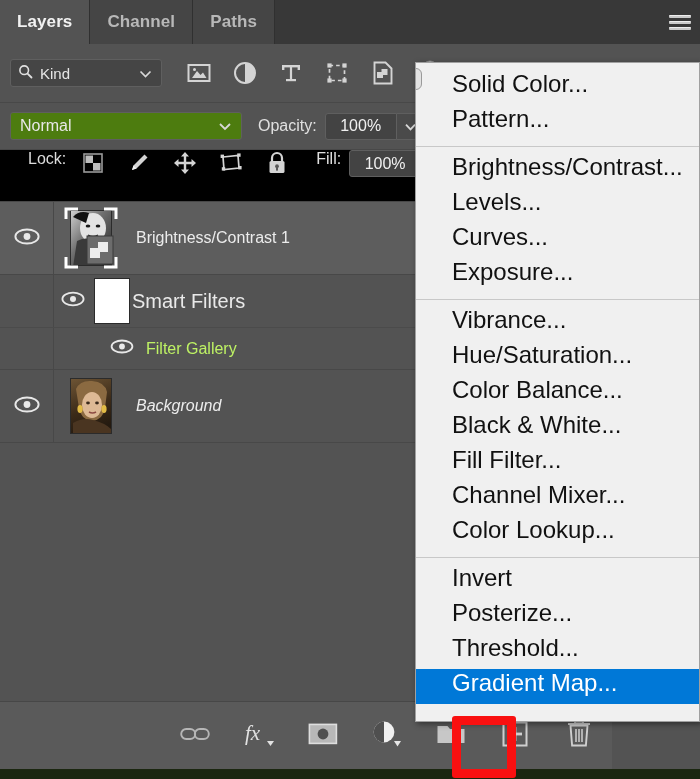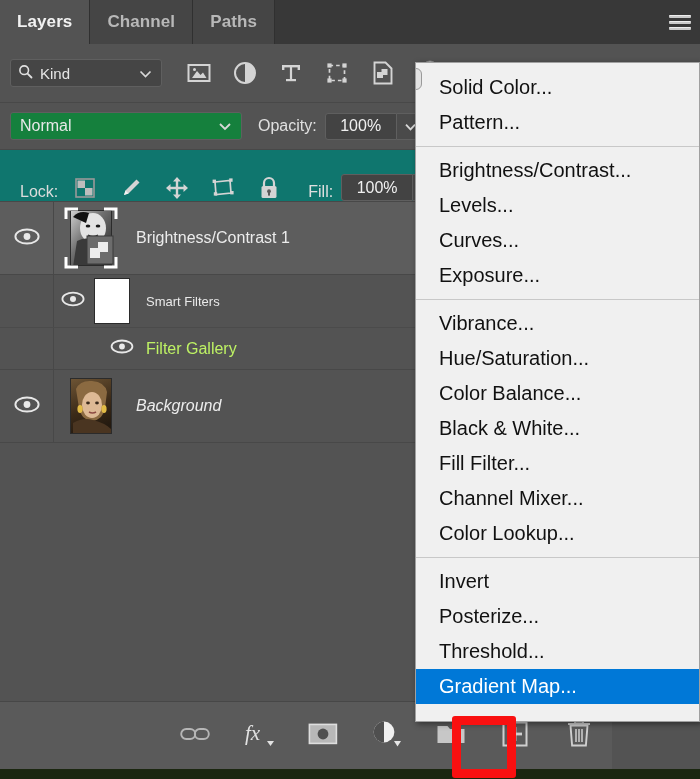--- a/index.html
+++ b/index.html
@@ -107,21 +107,21 @@
     left: 0; top: 103px;
     width: 700px; height: 47px;
     background: #535353;
     display: flex;
     align-items: center;
     padding-left: 10px;
     border-bottom: 1px solid #484848;
   }
   .blend-select {
     width: 232px; height: 28px;
-    background: #15803d;
+    background: #4d7c0f;
     border: 1px solid #5f5f5f;
     border-radius: 3px;
     display: flex; align-items: center;
     padding: 0 9px;
     color: #e8e8e8;
     font-size: 16px;
     position: relative;
   }
   .blend-select .caret { position:absolute; right: 9px; top:50%; transform: translateY(-50%); }
   .op-label { margin-left: 16px; color: #e0e0e0; font-size: 16px; }
@@ -141,24 +141,24 @@
     border-left: none;
     border-radius: 0 3px 3px 0;
     display:flex; align-items:center; justify-content:center;
   }
 
   
   .lock-row {
     position: absolute;
     left: 0; top: 150px;
     width: 700px; height: 52px;
-    background: #0f766e;
-    display: flex;
-    align-items: flex-end;
-    padding-left: 20px;
+    background: #000000;
+    display: flex;
+    align-items: flex-start;
+    padding-left: 28px;
     border-bottom: 1px solid #484848;
   }
   .lock-label { color: #dcdcdc; font-size: 16px; margin-right: 14px; }
   .lock-icons { display:flex; align-items:center; gap: 20px; }
   .licon { width: 26px; height: 26px; display:flex; align-items:center; justify-content:center; }
   .fill-label { margin-left: 26px; color: #e0e0e0; font-size: 16px; }
 
   
   .layer-list {
     position: absolute;
@@ -210,21 +210,21 @@
     position: absolute; left: 0; top: 0; bottom: 0; width: 54px;
     border-right: 1px solid #484848;
   }
   .sf-eye { width: 38px; display:flex; align-items:center; justify-content:center; }
   .sf-thumb {
     width: 36px; height: 46px;
     background: #ffffff;
     border: 1px solid #2b2b2b;
     margin-left: 2px;
   }
-  .sf-label { margin-left: 16px; color: #e9e9e9; font-size: 13px; }
+  .sf-label { margin-left: 2px; color: #e9e9e9; font-size: 20px; }
   .fg-row {
     display:flex; align-items:center;
     height: 42px;
     padding-left: 110px;
     border-bottom: 1px solid #484848;
     position: relative;
   }
   .fg-label { margin-left: 12px; color: #bef264; font-size: 16px; }
 
   .layer-empty { flex: 1; }
@@ -274,23 +274,23 @@
     background: #f0f0f0;
     border: 1px solid #a0a0a0;
     box-shadow: 2px 2px 6px rgba(0,0,0,0.45);
     overflow: hidden;
     z-index: 50;
     padding-top: 7px;
   }
   .menu-item {
     height: 35px;
     display: flex;
-    align-items: center;
-    padding-left: 23px;
-    font-size: 20px;
+    align-items: flex-start;
+    padding-left: 36px;
+    font-size: 24px;
     color: #111111;
     white-space: nowrap;
   }
   .menu-item.highlighted {
     background: #0078d7;
     color: #ffffff;
   }
   .menu-sep {
     height: 1px;
     background: #c8c8c8;

